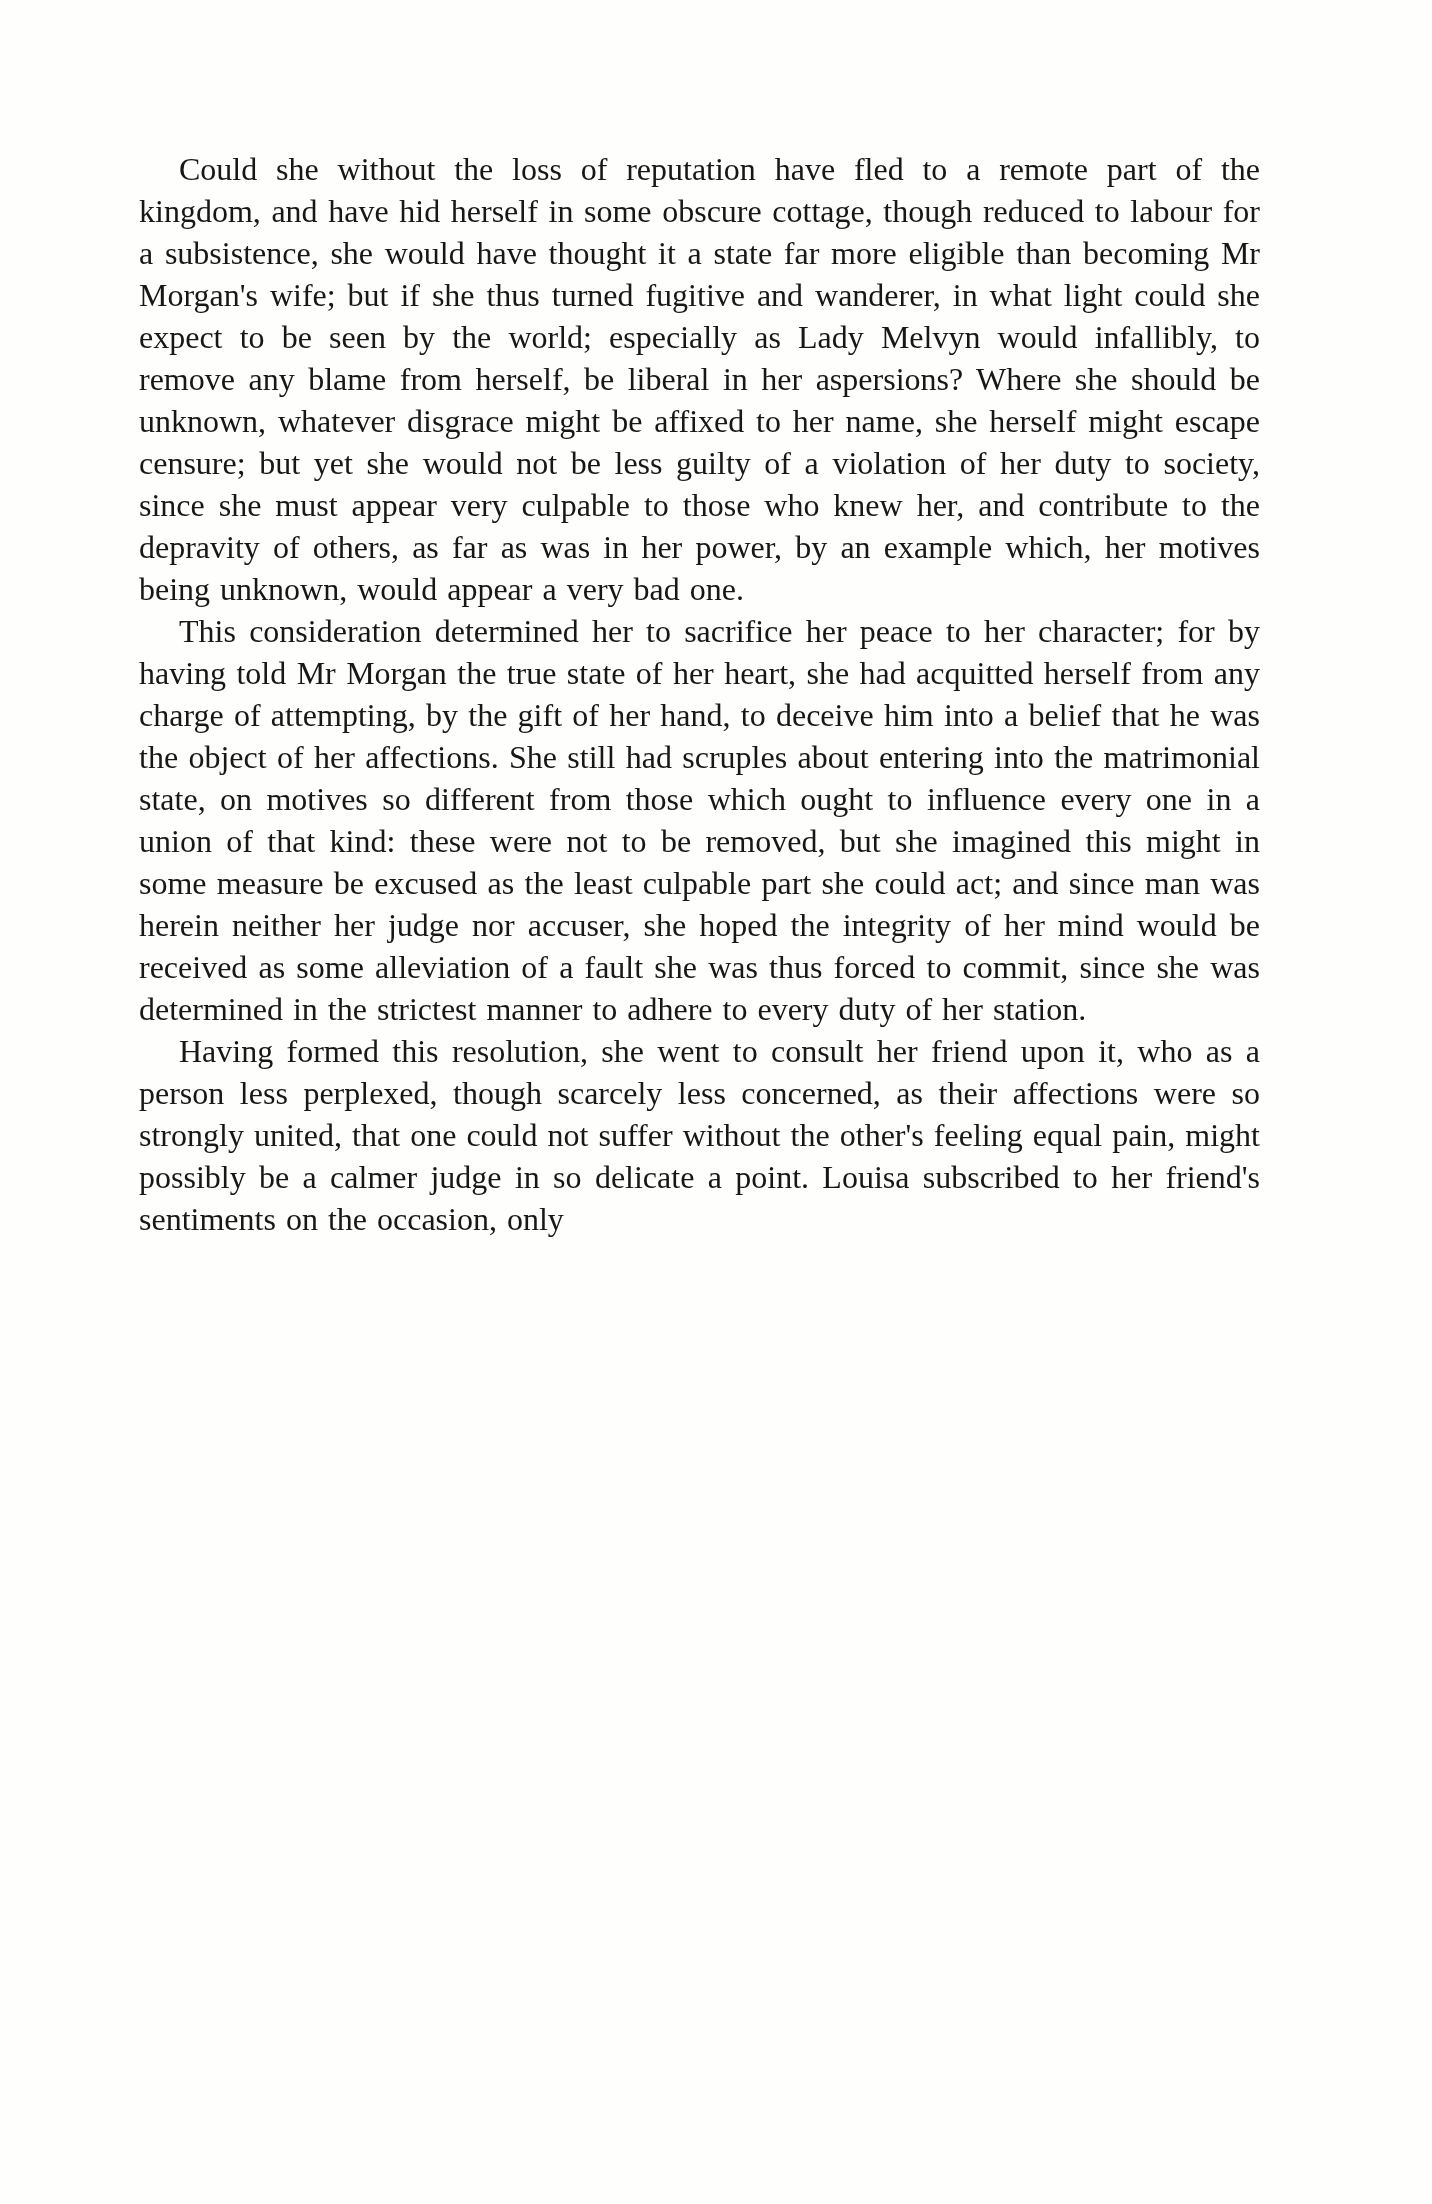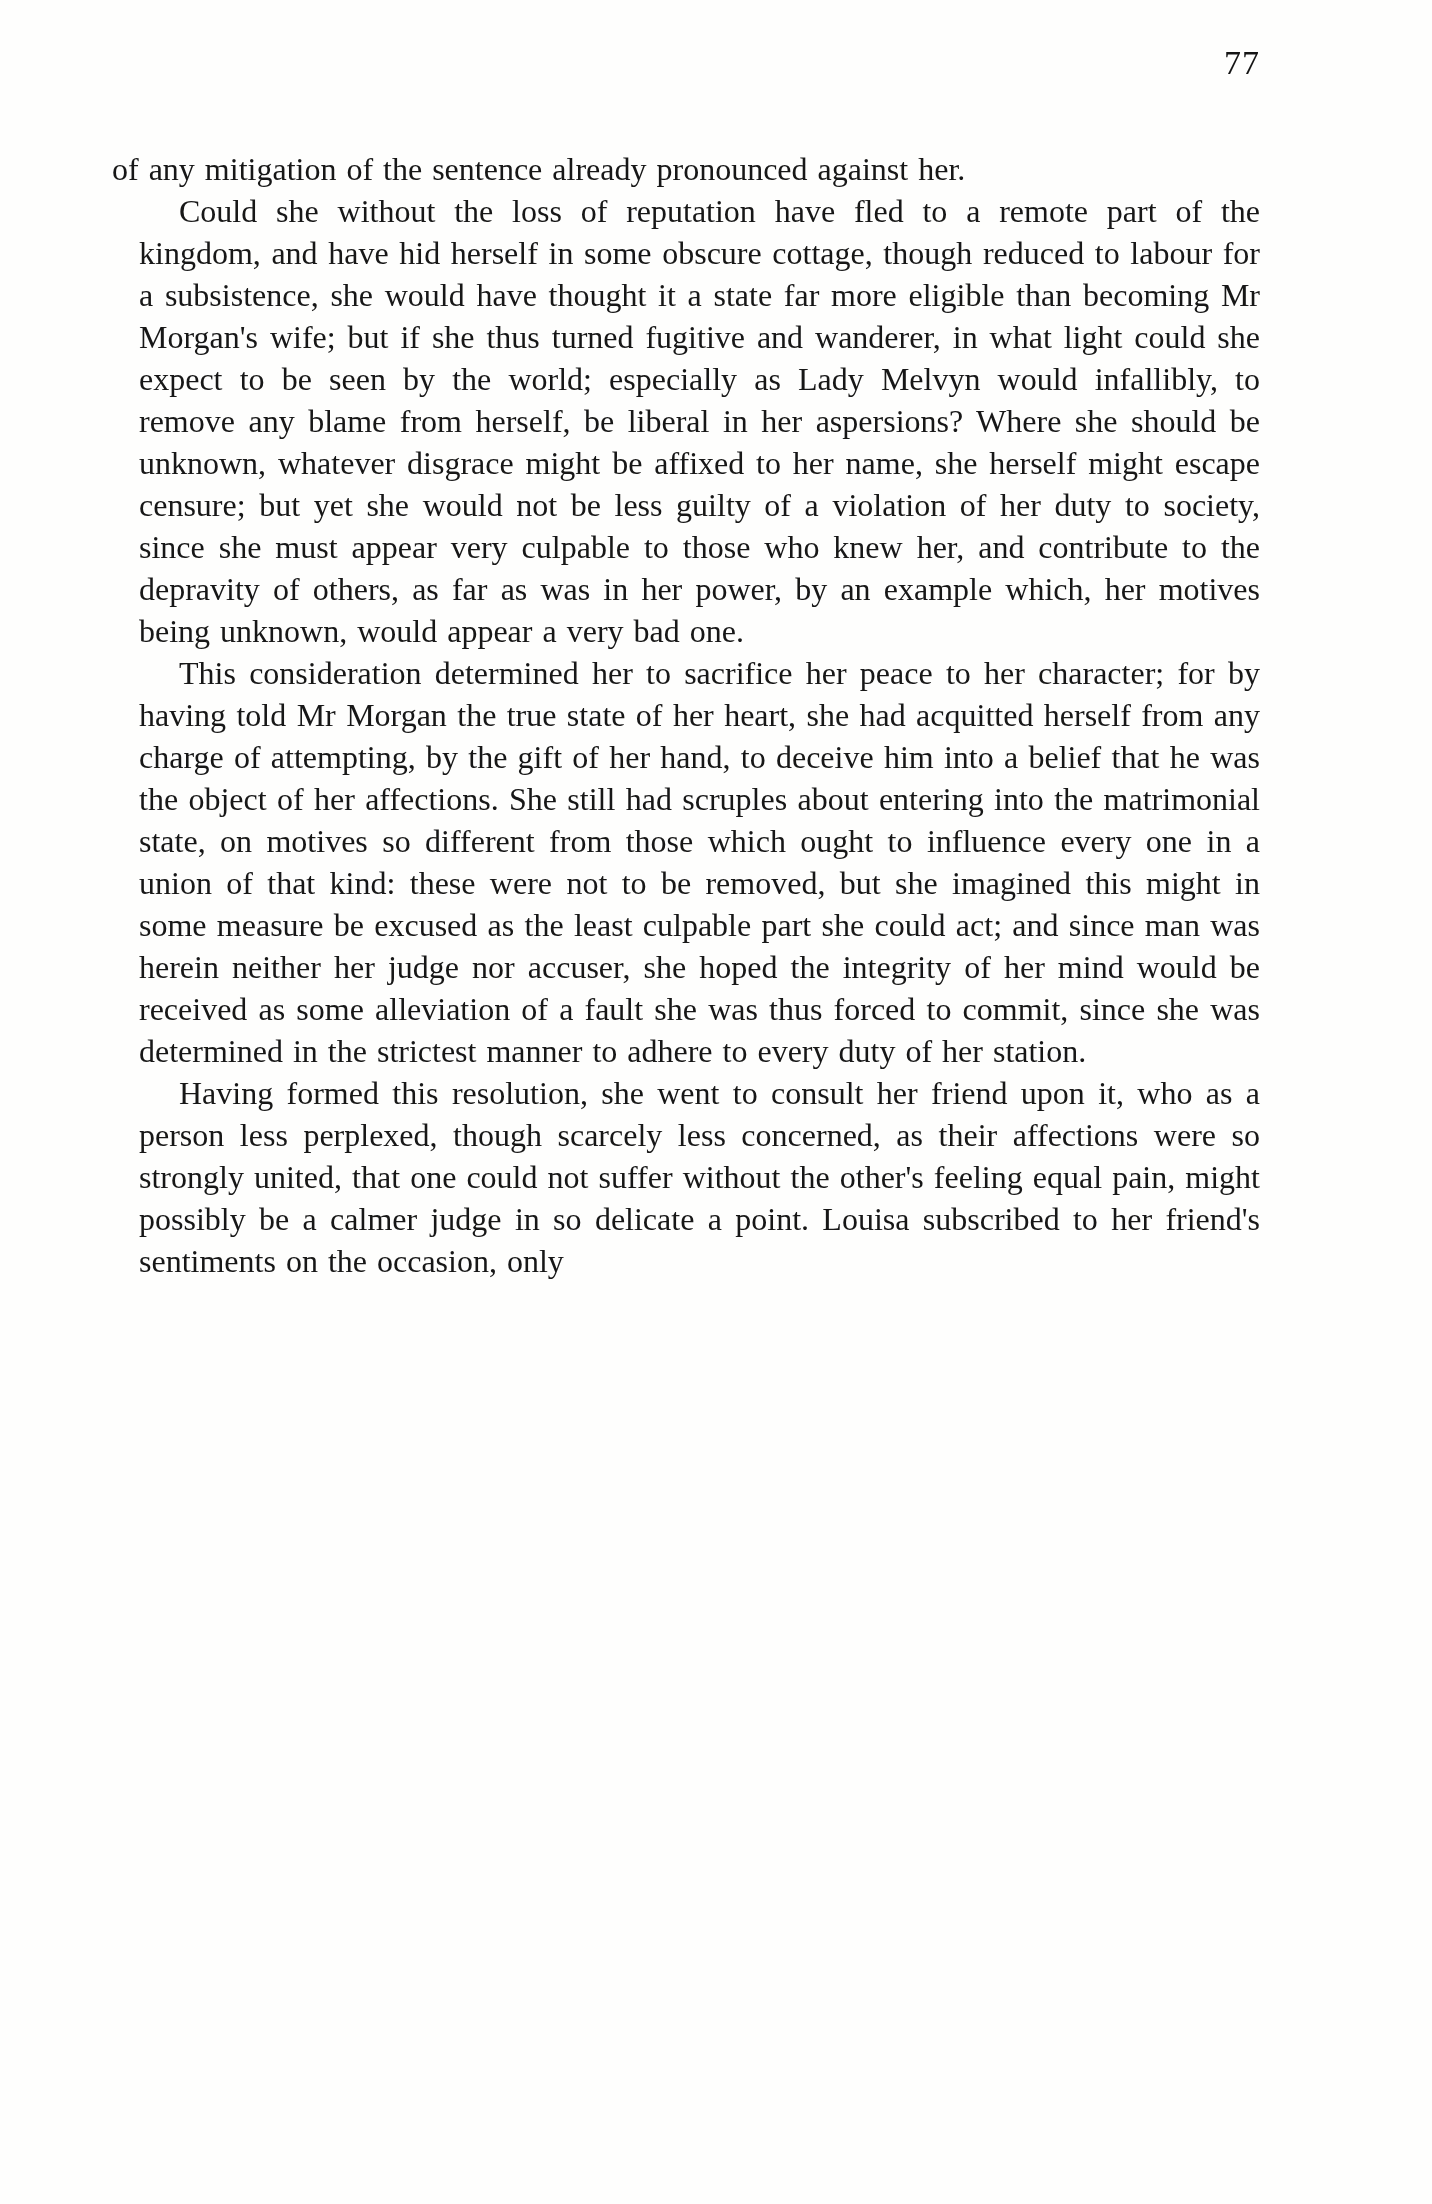--- a/index.html
+++ b/index.html
@@ -44,21 +44,19 @@
   }
   .para.indent {
     text-indent: 40px;
     margin-left: 27px;
   }
 </style>
 </head>
 <body>
 
 <div class="scan-page">
-  <div class="page-number">77</div>
 
   <div class="text-block">
-    <p class="para">of any mitigation of the sentence already pronounced against her.</p>
     <p class="para indent">Could she without the loss of reputation have fled to a remote part of the kingdom, and have hid herself in some obscure cottage, though reduced to labour for a subsistence, she would have thought it a state far more eligible than becoming Mr Morgan's wife; but if she thus turned fugitive and wanderer, in what light could she expect to be seen by the world; especially as Lady Melvyn would infallibly, to remove any blame from herself, be liberal in her aspersions? Where she should be unknown, whatever disgrace might be affixed to her name, she herself might escape censure; but yet she would not be less guilty of a violation of her duty to society, since she must appear very culpable to those who knew her, and contribute to the depravity of others, as far as was in her power, by an example which, her motives being unknown, would appear a very bad one.</p>
     <p class="para indent">This consideration determined her to sacrifice her peace to her character; for by having told Mr Morgan the true state of her heart, she had acquitted herself from any charge of attempting, by the gift of her hand, to deceive him into a belief that he was the object of her affections. She still had scruples about entering into the matrimonial state, on motives so different from those which ought to influence every one in a union of that kind: these were not to be removed, but she imagined this might in some measure be excused as the least culpable part she could act; and since man was herein neither her judge nor accuser, she hoped the integrity of her mind would be received as some alleviation of a fault she was thus forced to commit, since she was determined in the strictest manner to adhere to every duty of her station.</p>
     <p class="para indent">Having formed this resolution, she went to consult her friend upon it, who as a person less perplexed, though scarcely less concerned, as their affections were so strongly united, that one could not suffer without the other's feeling equal pain, might possibly be a calmer judge in so delicate a point. Louisa subscribed to her friend's sentiments on the occasion, only</p>
   </div>
 </div>
 
 </body></html>

